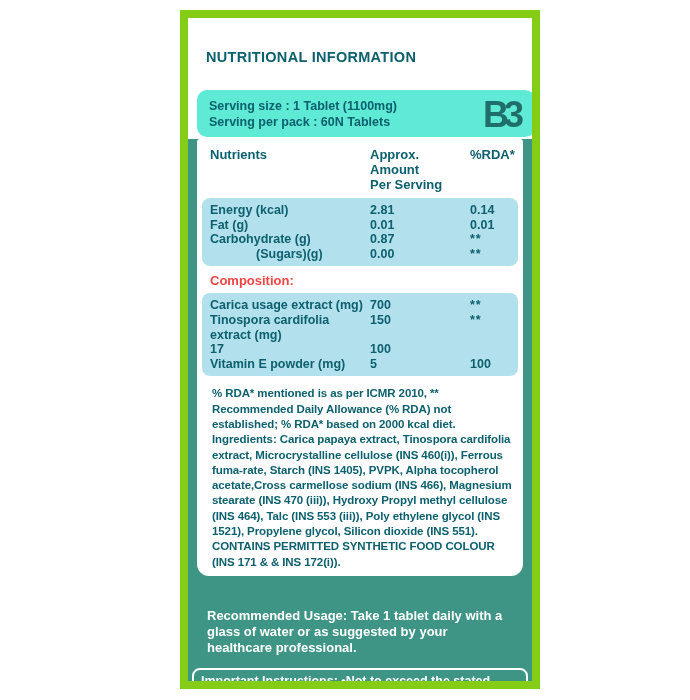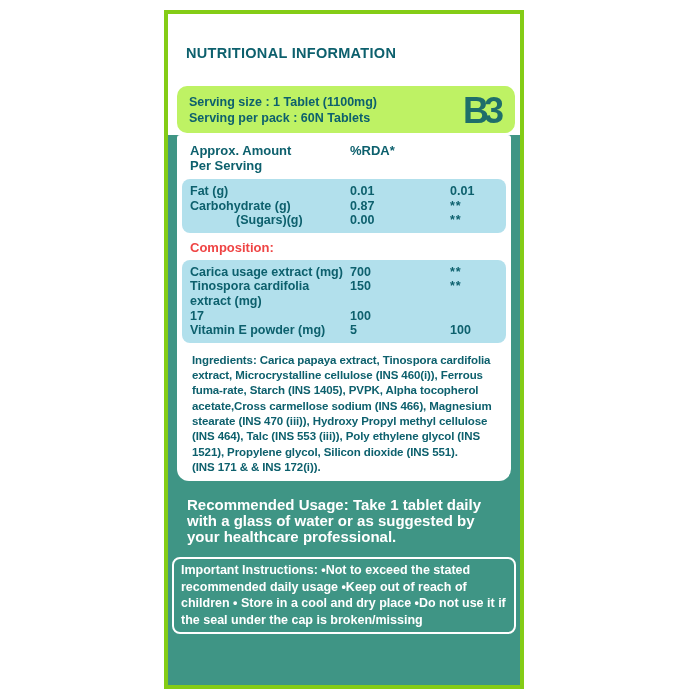--- a/index.html
+++ b/index.html
@@ -1,32 +1,32 @@
 <!DOCTYPE html>
 <html><head>
 <meta charset="utf-8">
 <style>
   html,body{margin:0;padding:0;background:#ffffff;}
   .canvas{
     position:relative;width:690px;height:700px;background:#ffffff;
     font-family:"Liberation Sans",sans-serif;color:#0d606d;
   }
   .panel{
-    position:absolute;left:164px;top:10px;width:360px;height:679px;
-    border:4px solid #84cc16;background:#ffffff;box-sizing:border-box;
+    position:absolute;left:180px;top:10px;width:360px;height:679px;
+    border:8px solid #84cc16;background:#ffffff;box-sizing:border-box;
     overflow:hidden;
   }
   .panel-top{position:relative;height:121px;background:#ffffff;}
   .title{
     position:absolute;left:18px;top:31px;font-size:14.5px;font-weight:700;
     letter-spacing:.3px;color:#0d606d;
   }
   .serving-box{
     position:absolute;left:9px;top:72px;width:338px;height:47px;
-    background:#bef264;border-radius:10px;box-sizing:border-box;
+    background:#5eead4;border-radius:10px;box-sizing:border-box;
     display:flex;align-items:center;justify-content:space-between;
     padding:0 10px 0 12px;
   }
   .serving-lines{font-size:12.5px;font-weight:700;line-height:16px;color:#0d606d;}
   .brand-logo{
     font-size:36px;font-weight:700;color:#1f6e6a;letter-spacing:-0.14em;
     line-height:1;padding-right:6px;transform:scaleY(1.05);
   }
   .teal-area{
     height:553px;background:#3f9585;box-sizing:border-box;padding:0 9px;
@@ -50,22 +50,22 @@
   .stars{letter-spacing:1px;}
   .comp-row{
     padding:7px 0 5px 8px;font-size:13px;font-weight:700;color:#ef4444;
   }
   .notes{
     padding:10px 4px 0 10px;font-size:11.5px;font-weight:700;
     line-height:15.3px;letter-spacing:-0.1px;color:#0d606d;
   }
   .notes .blockline{display:block;}
   .usage{
-    margin-top:16px;padding:0 8px 0 10px;color:#ffffff;
-    font-size:15px;font-weight:700;line-height:16px;
+    margin-top:32px;padding:0 8px 0 10px;color:#ffffff;
+    font-size:13px;font-weight:700;line-height:16px;
   }
   .instructions-box{
     margin:12px -5px 0 -5px;border:2px solid #ffffff;border-radius:8px;
     padding:3px 7px 4px 7px;color:#ffffff;
     font-size:12.5px;font-weight:700;line-height:16.5px;
   }
 </style>
 </head>
 <body>
 
@@ -80,28 +80,34 @@
           <div>Serving per pack : 60N Tablets</div>
         </div>
         <div class="brand-logo">B3</div>
       </div>
     </div>
 
     <div class="teal-area">
       <div class="card">
 
         <div class="cols thead">
+          <div class="c1">Nutrients</div>
           <div class="c2">
             <span class="blockline" style="display:block">Approx. Amount</span>
             <span class="blockline" style="display:block">Per Serving</span>
           </div>
           <div class="c3">%RDA*</div>
         </div>
 
         <div class="blue-block">
+          <div class="cols">
+            <div class="c1">Energy (kcal)</div>
+            <div class="c2">2.81</div>
+            <div class="c3">0.14</div>
+          </div>
           <div class="cols">
             <div class="c1">Fat (g)</div>
             <div class="c2">0.01</div>
             <div class="c3">0.01</div>
           </div>
           <div class="cols">
             <div class="c1">Carbohydrate (g)</div>
             <div class="c2">0.87</div>
             <div class="c3 stars">**</div>
           </div>
@@ -130,22 +136,24 @@
             <div class="c3">100</div>
           </div>
           <div class="cols">
             <div class="c1">Vitamin E powder (mg)</div>
             <div class="c2">5</div>
             <div class="c3">100</div>
           </div>
         </div>
 
         <div class="notes">
+          <span class="blockline">% RDA* mentioned is as per ICMR 2010, ** Recommended Daily Allowance (% RDA) not established; % RDA* based on 2000 kcal diet.</span>
           <span class="blockline">Ingredients: Carica papaya extract, Tinospora cardifolia extract, Microcrystalline cellulose (INS 460(i)), Ferrous fuma-rate, Starch (INS 1405), PVPK, Alpha tocopherol acetate,Cross carmellose sodium (INS 466), Magnesium stearate (INS 470 (iii)), Hydroxy Propyl methyl cellulose</span>
           <span class="blockline">(INS 464), Talc (INS 553 (iii)), Poly ethylene glycol (INS 1521), Propylene glycol, Silicon dioxide (INS 551).</span>
+          <span class="blockline">CONTAINS PERMITTED SYNTHETIC FOOD COLOUR</span>
           <span class="blockline">(INS 171 &amp; &amp; INS 172(i)).</span>
         </div>
       </div>
 
       <div class="usage">
         <span>Recommended Usage:</span><span> Take 1 tablet daily with a glass of water or as suggested by your healthcare professional.</span>
       </div>
 
       <div class="instructions-box">
         <span>Important Instructions:</span><span> •Not to exceed the stated recommended daily usage •Keep out of reach of children • Store in a cool and dry place •Do not use it if the seal under the cap is broken/missing</span>

